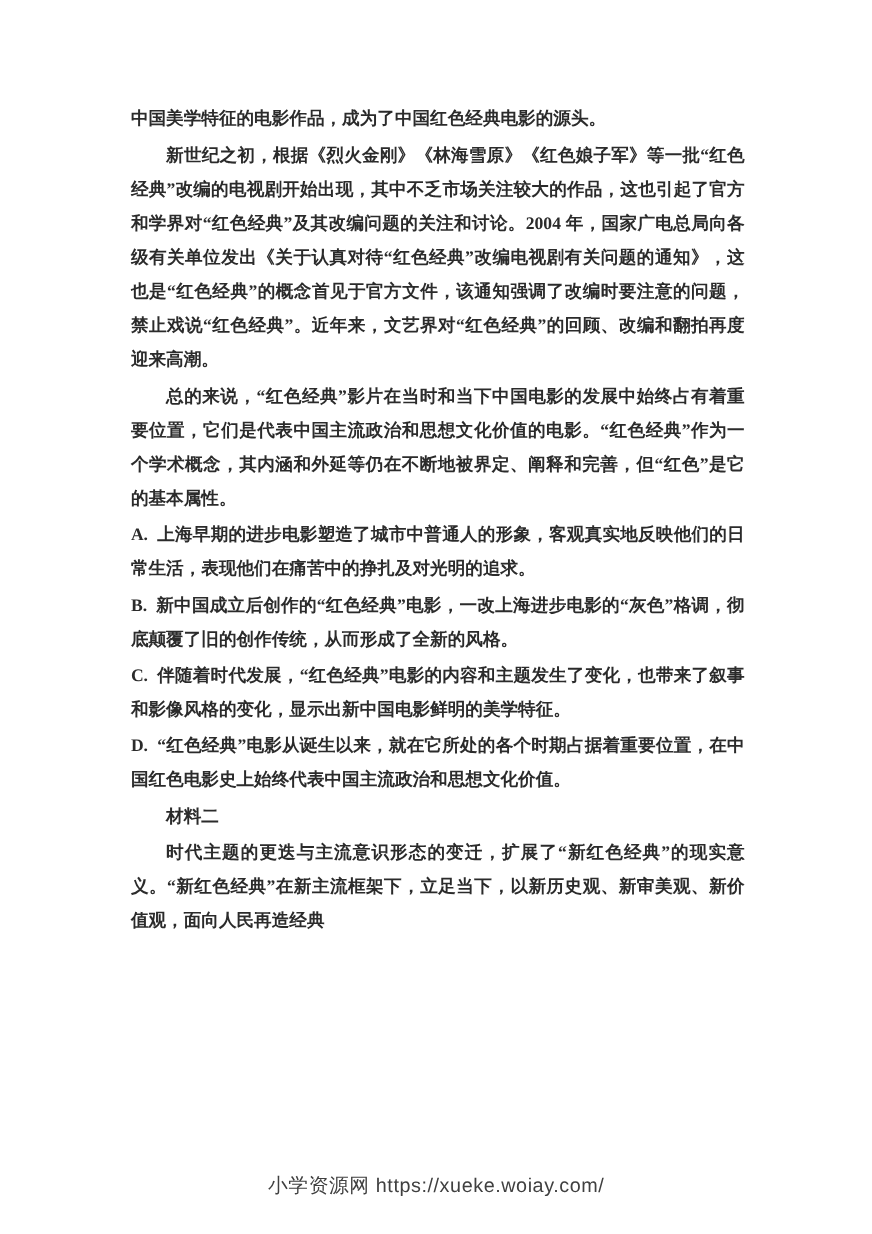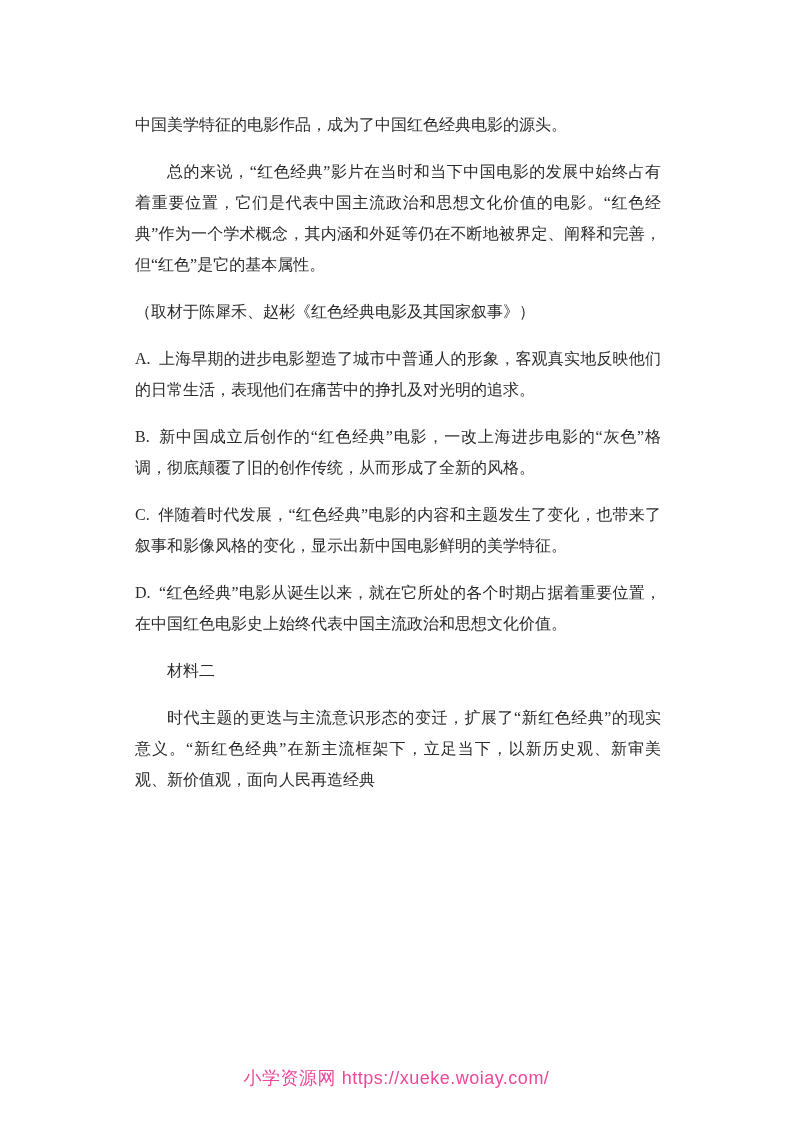--- a/index.html
+++ b/index.html
@@ -17,62 +17,63 @@
   }
   .page {
     position: absolute;
     top: 0;
     left: 0;
     width: 793px;
     box-sizing: border-box;
     padding: 93px 116px 0 119px;
   }
   p.blk {
-    margin: 16px;
+    margin: 0;
     font-size: 16px;
     line-height: 31px;
     text-align: justify;
     text-justify: inter-ideograph;
     word-break: break-all;
+    font-weight: bold;
   }
   .blk + .blk { margin-top: 2px; }
   .indent { text-indent: 2em; }
   .attribution { text-align: right; }
   .emph {
     font-style: normal;
     -webkit-text-emphasis: filled dot;
     text-emphasis: filled dot;
     -webkit-text-emphasis-position: under;
     text-emphasis-position: under left;
   }
   .footer {
     position: absolute;
     left: 0;
     right: 0;
     top: 1066px;
     text-align: center;
     font-family: "Liberation Sans", "DejaVu Sans", sans-serif;
     font-size: 18px;
-    color: #ec4899;
+    color: #404040;
     letter-spacing: 0.5px;
   }
   .footer span { white-space: pre; }
 </style>
 </head>
 <body>
 
 <div class="page">
 
   <p class="blk">中国美学特征的电影作品，成为了中国红色经典电影的源头。</p>
 
 
+  <p class="blk indent">新世纪之初，根据《烈火金刚》《林海雪原》《红色娘子军》等一批“红色经典”改编的电视剧开始出现，其中不乏市场关注较大的作品，这也引起了官方和学界对“红色经典”及其改编问题的关注和讨论。2004 年，国家广电总局向各级有关单位发出《关于认真对待“红色经典”改编电视剧有关问题的通知》，这也是“红色经典”的概念首见于官方文件，该通知强调了改编时要注意的问题，禁止戏说“红色经典”。近年来，文艺界对“红色经典”的回顾、改编和翻拍再度迎来高潮。</p>
 
   <p class="blk indent">总的来说，“红色经典”影片在当时和当下中国电影的发展中始终占有着重要位置，它们是代表中国主流政治和思想文化价值的电影。“红色经典”作为一个学术概念，其内涵和外延等仍在不断地被界定、阐释和完善，但“红色”是它的基本属性。</p>
 
-  <p class="blk attribution">（取材于陈犀禾、赵彬《红色经典电影及其国家叙事》）</p>
 
 
   <p class="blk">A.&nbsp; 上海早期的进步电影塑造了城市中普通人的形象，客观真实地反映他们的日常生活，表现他们在痛苦中的挣扎及对光明的追求。</p>
 
   <p class="blk">B.&nbsp; 新中国成立后创作的“红色经典”电影，一改上海进步电影的“灰色”格调，彻底颠覆了旧的创作传统，从而形成了全新的风格。</p>
 
   <p class="blk">C.&nbsp; 伴随着时代发展，“红色经典”电影的内容和主题发生了变化，也带来了叙事和影像风格的变化，显示出新中国电影鲜明的美学特征。</p>
 
   <p class="blk">D.&nbsp; “红色经典”电影从诞生以来，就在它所处的各个时期占据着重要位置，在中国红色电影史上始终代表中国主流政治和思想文化价值。</p>
 

